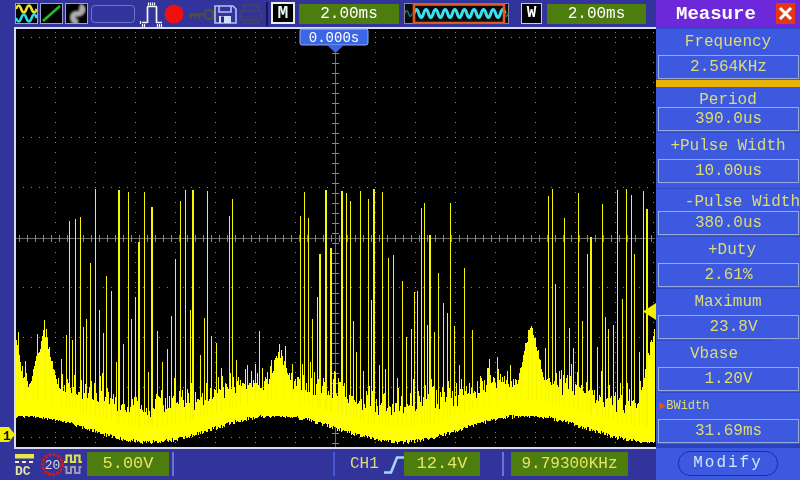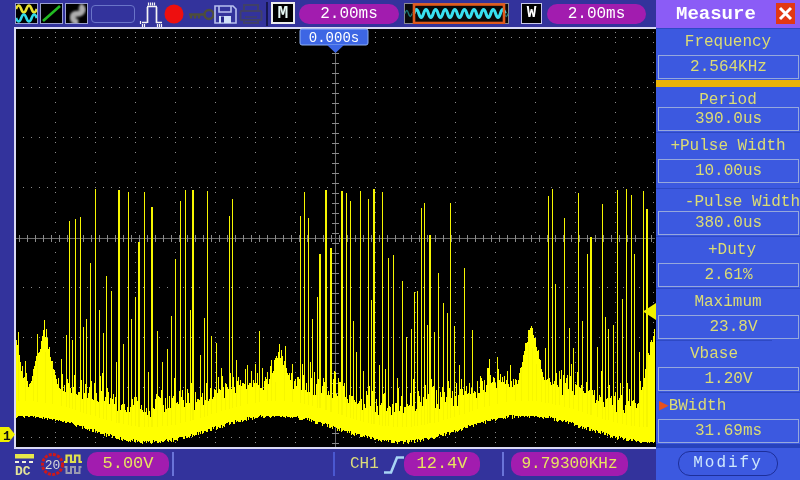--- a/index.html
+++ b/index.html
@@ -1,16 +1,16 @@
 <!DOCTYPE html>
 <html><head><meta charset="utf-8"><style>
 * { margin:0; padding:0; box-sizing:border-box; -webkit-font-smoothing:antialiased; }
 body { width:800px; height:480px; background:#33339c; font-family:"Liberation Mono",monospace; overflow:hidden; position:relative; }
 .abs { position:absolute; }
-.pill { position:absolute; background:#a21caf; border-radius:10px; color:#fff; font-size:16px; text-align:center; }
+.pill { position:absolute; background:#4d7c0f; border-radius:0; color:#fff; font-size:16px; text-align:center; }
 .ibox { position:absolute; width:23px; height:21px; top:3px; background:#000; border:1px solid #9aa0d0; }
 </style></head>
 <body>
 <div class="abs" style="left:14px;top:27px;width:642px;height:422px;background:#000;border:2px solid #dadaf4;border-right:none;"></div>
 
 <svg class="abs" width="800" height="480" viewBox="0 0 800 480" style="left:0;top:0">
  <path d="M23 37.5h1M31 37.5h1M39 37.5h1M47 37.5h1M55 37.5h1M63 37.5h1M71 37.5h1M79 37.5h1M87 37.5h1M95 37.5h1M103 37.5h1M111 37.5h1M119 37.5h1M127 37.5h1M135 37.5h1M143 37.5h1M151 37.5h1M159 37.5h1M167 37.5h1M175 37.5h1M183 37.5h1M191 37.5h1M199 37.5h1M207 37.5h1M215 37.5h1M223 37.5h1M231 37.5h1M239 37.5h1M247 37.5h1M255 37.5h1M263 37.5h1M271 37.5h1M279 37.5h1M287 37.5h1M295 37.5h1M303 37.5h1M311 37.5h1M319 37.5h1M327 37.5h1M335 37.5h1M343 37.5h1M351 37.5h1M359 37.5h1M367 37.5h1M375 37.5h1M383 37.5h1M391 37.5h1M399 37.5h1M407 37.5h1M415 37.5h1M423 37.5h1M431 37.5h1M439 37.5h1M447 37.5h1M455 37.5h1M463 37.5h1M471 37.5h1M479 37.5h1M487 37.5h1M495 37.5h1M503 37.5h1M511 37.5h1M519 37.5h1M527 37.5h1M535 37.5h1M543 37.5h1M551 37.5h1M559 37.5h1M567 37.5h1M575 37.5h1M583 37.5h1M591 37.5h1M599 37.5h1M607 37.5h1M615 37.5h1M623 37.5h1M631 37.5h1M639 37.5h1M647 37.5h1M23 87.5h1M31 87.5h1M39 87.5h1M47 87.5h1M55 87.5h1M63 87.5h1M71 87.5h1M79 87.5h1M87 87.5h1M95 87.5h1M103 87.5h1M111 87.5h1M119 87.5h1M127 87.5h1M135 87.5h1M143 87.5h1M151 87.5h1M159 87.5h1M167 87.5h1M175 87.5h1M183 87.5h1M191 87.5h1M199 87.5h1M207 87.5h1M215 87.5h1M223 87.5h1M231 87.5h1M239 87.5h1M247 87.5h1M255 87.5h1M263 87.5h1M271 87.5h1M279 87.5h1M287 87.5h1M295 87.5h1M303 87.5h1M311 87.5h1M319 87.5h1M327 87.5h1M335 87.5h1M343 87.5h1M351 87.5h1M359 87.5h1M367 87.5h1M375 87.5h1M383 87.5h1M391 87.5h1M399 87.5h1M407 87.5h1M415 87.5h1M423 87.5h1M431 87.5h1M439 87.5h1M447 87.5h1M455 87.5h1M463 87.5h1M471 87.5h1M479 87.5h1M487 87.5h1M495 87.5h1M503 87.5h1M511 87.5h1M519 87.5h1M527 87.5h1M535 87.5h1M543 87.5h1M551 87.5h1M559 87.5h1M567 87.5h1M575 87.5h1M583 87.5h1M591 87.5h1M599 87.5h1M607 87.5h1M615 87.5h1M623 87.5h1M631 87.5h1M639 87.5h1M647 87.5h1M23 137.5h1M31 137.5h1M39 137.5h1M47 137.5h1M55 137.5h1M63 137.5h1M71 137.5h1M79 137.5h1M87 137.5h1M95 137.5h1M103 137.5h1M111 137.5h1M119 137.5h1M127 137.5h1M135 137.5h1M143 137.5h1M151 137.5h1M159 137.5h1M167 137.5h1M175 137.5h1M183 137.5h1M191 137.5h1M199 137.5h1M207 137.5h1M215 137.5h1M223 137.5h1M231 137.5h1M239 137.5h1M247 137.5h1M255 137.5h1M263 137.5h1M271 137.5h1M279 137.5h1M287 137.5h1M295 137.5h1M303 137.5h1M311 137.5h1M319 137.5h1M327 137.5h1M335 137.5h1M343 137.5h1M351 137.5h1M359 137.5h1M367 137.5h1M375 137.5h1M383 137.5h1M391 137.5h1M399 137.5h1M407 137.5h1M415 137.5h1M423 137.5h1M431 137.5h1M439 137.5h1M447 137.5h1M455 137.5h1M463 137.5h1M471 137.5h1M479 137.5h1M487 137.5h1M495 137.5h1M503 137.5h1M511 137.5h1M519 137.5h1M527 137.5h1M535 137.5h1M543 137.5h1M551 137.5h1M559 137.5h1M567 137.5h1M575 137.5h1M583 137.5h1M591 137.5h1M599 137.5h1M607 137.5h1M615 137.5h1M623 137.5h1M631 137.5h1M639 137.5h1M647 137.5h1M23 187.5h1M31 187.5h1M39 187.5h1M47 187.5h1M55 187.5h1M63 187.5h1M71 187.5h1M79 187.5h1M87 187.5h1M95 187.5h1M103 187.5h1M111 187.5h1M119 187.5h1M127 187.5h1M135 187.5h1M143 187.5h1M151 187.5h1M159 187.5h1M167 187.5h1M175 187.5h1M183 187.5h1M191 187.5h1M199 187.5h1M207 187.5h1M215 187.5h1M223 187.5h1M231 187.5h1M239 187.5h1M247 187.5h1M255 187.5h1M263 187.5h1M271 187.5h1M279 187.5h1M287 187.5h1M295 187.5h1M303 187.5h1M311 187.5h1M319 187.5h1M327 187.5h1M335 187.5h1M343 187.5h1M351 187.5h1M359 187.5h1M367 187.5h1M375 187.5h1M383 187.5h1M391 187.5h1M399 187.5h1M407 187.5h1M415 187.5h1M423 187.5h1M431 187.5h1M439 187.5h1M447 187.5h1M455 187.5h1M463 187.5h1M471 187.5h1M479 187.5h1M487 187.5h1M495 187.5h1M503 187.5h1M511 187.5h1M519 187.5h1M527 187.5h1M535 187.5h1M543 187.5h1M551 187.5h1M559 187.5h1M567 187.5h1M575 187.5h1M583 187.5h1M591 187.5h1M599 187.5h1M607 187.5h1M615 187.5h1M623 187.5h1M631 187.5h1M639 187.5h1M647 187.5h1M23 287.5h1M31 287.5h1M39 287.5h1M47 287.5h1M55 287.5h1M63 287.5h1M71 287.5h1M79 287.5h1M87 287.5h1M95 287.5h1M103 287.5h1M111 287.5h1M119 287.5h1M127 287.5h1M135 287.5h1M143 287.5h1M151 287.5h1M159 287.5h1M167 287.5h1M175 287.5h1M183 287.5h1M191 287.5h1M199 287.5h1M207 287.5h1M215 287.5h1M223 287.5h1M231 287.5h1M239 287.5h1M247 287.5h1M255 287.5h1M263 287.5h1M271 287.5h1M279 287.5h1M287 287.5h1M295 287.5h1M303 287.5h1M311 287.5h1M319 287.5h1M327 287.5h1M335 287.5h1M343 287.5h1M351 287.5h1M359 287.5h1M367 287.5h1M375 287.5h1M383 287.5h1M391 287.5h1M399 287.5h1M407 287.5h1M415 287.5h1M423 287.5h1M431 287.5h1M439 287.5h1M447 287.5h1M455 287.5h1M463 287.5h1M471 287.5h1M479 287.5h1M487 287.5h1M495 287.5h1M503 287.5h1M511 287.5h1M519 287.5h1M527 287.5h1M535 287.5h1M543 287.5h1M551 287.5h1M559 287.5h1M567 287.5h1M575 287.5h1M583 287.5h1M591 287.5h1M599 287.5h1M607 287.5h1M615 287.5h1M623 287.5h1M631 287.5h1M639 287.5h1M647 287.5h1M23 337.5h1M31 337.5h1M39 337.5h1M47 337.5h1M55 337.5h1M63 337.5h1M71 337.5h1M79 337.5h1M87 337.5h1M95 337.5h1M103 337.5h1M111 337.5h1M119 337.5h1M127 337.5h1M135 337.5h1M143 337.5h1M151 337.5h1M159 337.5h1M167 337.5h1M175 337.5h1M183 337.5h1M191 337.5h1M199 337.5h1M207 337.5h1M215 337.5h1M223 337.5h1M231 337.5h1M239 337.5h1M247 337.5h1M255 337.5h1M263 337.5h1M271 337.5h1M279 337.5h1M287 337.5h1M295 337.5h1M303 337.5h1M311 337.5h1M319 337.5h1M327 337.5h1M335 337.5h1M343 337.5h1M351 337.5h1M359 337.5h1M367 337.5h1M375 337.5h1M383 337.5h1M391 337.5h1M399 337.5h1M407 337.5h1M415 337.5h1M423 337.5h1M431 337.5h1M439 337.5h1M447 337.5h1M455 337.5h1M463 337.5h1M471 337.5h1M479 337.5h1M487 337.5h1M495 337.5h1M503 337.5h1M511 337.5h1M519 337.5h1M527 337.5h1M535 337.5h1M543 337.5h1M551 337.5h1M559 337.5h1M567 337.5h1M575 337.5h1M583 337.5h1M591 337.5h1M599 337.5h1M607 337.5h1M615 337.5h1M623 337.5h1M631 337.5h1M639 337.5h1M647 337.5h1M23 387.5h1M31 387.5h1M39 387.5h1M47 387.5h1M55 387.5h1M63 387.5h1M71 387.5h1M79 387.5h1M87 387.5h1M95 387.5h1M103 387.5h1M111 387.5h1M119 387.5h1M127 387.5h1M135 387.5h1M143 387.5h1M151 387.5h1M159 387.5h1M167 387.5h1M175 387.5h1M183 387.5h1M191 387.5h1M199 387.5h1M207 387.5h1M215 387.5h1M223 387.5h1M231 387.5h1M239 387.5h1M247 387.5h1M255 387.5h1M263 387.5h1M271 387.5h1M279 387.5h1M287 387.5h1M295 387.5h1M303 387.5h1M311 387.5h1M319 387.5h1M327 387.5h1M335 387.5h1M343 387.5h1M351 387.5h1M359 387.5h1M367 387.5h1M375 387.5h1M383 387.5h1M391 387.5h1M399 387.5h1M407 387.5h1M415 387.5h1M423 387.5h1M431 387.5h1M439 387.5h1M447 387.5h1M455 387.5h1M463 387.5h1M471 387.5h1M479 387.5h1M487 387.5h1M495 387.5h1M503 387.5h1M511 387.5h1M519 387.5h1M527 387.5h1M535 387.5h1M543 387.5h1M551 387.5h1M559 387.5h1M567 387.5h1M575 387.5h1M583 387.5h1M591 387.5h1M599 387.5h1M607 387.5h1M615 387.5h1M623 387.5h1M631 387.5h1M639 387.5h1M647 387.5h1M23 437.5h1M31 437.5h1M39 437.5h1M47 437.5h1M55 437.5h1M63 437.5h1M71 437.5h1M79 437.5h1M87 437.5h1M95 437.5h1M103 437.5h1M111 437.5h1M119 437.5h1M127 437.5h1M135 437.5h1M143 437.5h1M151 437.5h1M159 437.5h1M167 437.5h1M175 437.5h1M183 437.5h1M191 437.5h1M199 437.5h1M207 437.5h1M215 437.5h1M223 437.5h1M231 437.5h1M239 437.5h1M247 437.5h1M255 437.5h1M263 437.5h1M271 437.5h1M279 437.5h1M287 437.5h1M295 437.5h1M303 437.5h1M311 437.5h1M319 437.5h1M327 437.5h1M335 437.5h1M343 437.5h1M351 437.5h1M359 437.5h1M367 437.5h1M375 437.5h1M383 437.5h1M391 437.5h1M399 437.5h1M407 437.5h1M415 437.5h1M423 437.5h1M431 437.5h1M439 437.5h1M447 437.5h1M455 437.5h1M463 437.5h1M471 437.5h1M479 437.5h1M487 437.5h1M495 437.5h1M503 437.5h1M511 437.5h1M519 437.5h1M527 437.5h1M535 437.5h1M543 437.5h1M551 437.5h1M559 437.5h1M567 437.5h1M575 437.5h1M583 437.5h1M591 437.5h1M599 437.5h1M607 437.5h1M615 437.5h1M623 437.5h1M631 437.5h1M639 437.5h1M647 437.5h1M55.5 32v1M55.5 42v1M55.5 52v1M55.5 62v1M55.5 72v1M55.5 82v1M55.5 92v1M55.5 102v1M55.5 112v1M55.5 122v1M55.5 132v1M55.5 142v1M55.5 152v1M55.5 162v1M55.5 172v1M55.5 182v1M55.5 192v1M55.5 202v1M55.5 212v1M55.5 222v1M55.5 232v1M55.5 242v1M55.5 252v1M55.5 262v1M55.5 272v1M55.5 282v1M55.5 292v1M55.5 302v1M55.5 312v1M55.5 322v1M55.5 332v1M55.5 342v1M55.5 352v1M55.5 362v1M55.5 372v1M55.5 382v1M55.5 392v1M55.5 402v1M55.5 412v1M55.5 422v1M55.5 432v1M55.5 442v1M95.5 32v1M95.5 42v1M95.5 52v1M95.5 62v1M95.5 72v1M95.5 82v1M95.5 92v1M95.5 102v1M95.5 112v1M95.5 122v1M95.5 132v1M95.5 142v1M95.5 152v1M95.5 162v1M95.5 172v1M95.5 182v1M95.5 192v1M95.5 202v1M95.5 212v1M95.5 222v1M95.5 232v1M95.5 242v1M95.5 252v1M95.5 262v1M95.5 272v1M95.5 282v1M95.5 292v1M95.5 302v1M95.5 312v1M95.5 322v1M95.5 332v1M95.5 342v1M95.5 352v1M95.5 362v1M95.5 372v1M95.5 382v1M95.5 392v1M95.5 402v1M95.5 412v1M95.5 422v1M95.5 432v1M95.5 442v1M135.5 32v1M135.5 42v1M135.5 52v1M135.5 62v1M135.5 72v1M135.5 82v1M135.5 92v1M135.5 102v1M135.5 112v1M135.5 122v1M135.5 132v1M135.5 142v1M135.5 152v1M135.5 162v1M135.5 172v1M135.5 182v1M135.5 192v1M135.5 202v1M135.5 212v1M135.5 222v1M135.5 232v1M135.5 242v1M135.5 252v1M135.5 262v1M135.5 272v1M135.5 282v1M135.5 292v1M135.5 302v1M135.5 312v1M135.5 322v1M135.5 332v1M135.5 342v1M135.5 352v1M135.5 362v1M135.5 372v1M135.5 382v1M135.5 392v1M135.5 402v1M135.5 412v1M135.5 422v1M135.5 432v1M135.5 442v1M175.5 32v1M175.5 42v1M175.5 52v1M175.5 62v1M175.5 72v1M175.5 82v1M175.5 92v1M175.5 102v1M175.5 112v1M175.5 122v1M175.5 132v1M175.5 142v1M175.5 152v1M175.5 162v1M175.5 172v1M175.5 182v1M175.5 192v1M175.5 202v1M175.5 212v1M175.5 222v1M175.5 232v1M175.5 242v1M175.5 252v1M175.5 262v1M175.5 272v1M175.5 282v1M175.5 292v1M175.5 302v1M175.5 312v1M175.5 322v1M175.5 332v1M175.5 342v1M175.5 352v1M175.5 362v1M175.5 372v1M175.5 382v1M175.5 392v1M175.5 402v1M175.5 412v1M175.5 422v1M175.5 432v1M175.5 442v1M215.5 32v1M215.5 42v1M215.5 52v1M215.5 62v1M215.5 72v1M215.5 82v1M215.5 92v1M215.5 102v1M215.5 112v1M215.5 122v1M215.5 132v1M215.5 142v1M215.5 152v1M215.5 162v1M215.5 172v1M215.5 182v1M215.5 192v1M215.5 202v1M215.5 212v1M215.5 222v1M215.5 232v1M215.5 242v1M215.5 252v1M215.5 262v1M215.5 272v1M215.5 282v1M215.5 292v1M215.5 302v1M215.5 312v1M215.5 322v1M215.5 332v1M215.5 342v1M215.5 352v1M215.5 362v1M215.5 372v1M215.5 382v1M215.5 392v1M215.5 402v1M215.5 412v1M215.5 422v1M215.5 432v1M215.5 442v1M255.5 32v1M255.5 42v1M255.5 52v1M255.5 62v1M255.5 72v1M255.5 82v1M255.5 92v1M255.5 102v1M255.5 112v1M255.5 122v1M255.5 132v1M255.5 142v1M255.5 152v1M255.5 162v1M255.5 172v1M255.5 182v1M255.5 192v1M255.5 202v1M255.5 212v1M255.5 222v1M255.5 232v1M255.5 242v1M255.5 252v1M255.5 262v1M255.5 272v1M255.5 282v1M255.5 292v1M255.5 302v1M255.5 312v1M255.5 322v1M255.5 332v1M255.5 342v1M255.5 352v1M255.5 362v1M255.5 372v1M255.5 382v1M255.5 392v1M255.5 402v1M255.5 412v1M255.5 422v1M255.5 432v1M255.5 442v1M295.5 32v1M295.5 42v1M295.5 52v1M295.5 62v1M295.5 72v1M295.5 82v1M295.5 92v1M295.5 102v1M295.5 112v1M295.5 122v1M295.5 132v1M295.5 142v1M295.5 152v1M295.5 162v1M295.5 172v1M295.5 182v1M295.5 192v1M295.5 202v1M295.5 212v1M295.5 222v1M295.5 232v1M295.5 242v1M295.5 252v1M295.5 262v1M295.5 272v1M295.5 282v1M295.5 292v1M295.5 302v1M295.5 312v1M295.5 322v1M295.5 332v1M295.5 342v1M295.5 352v1M295.5 362v1M295.5 372v1M295.5 382v1M295.5 392v1M295.5 402v1M295.5 412v1M295.5 422v1M295.5 432v1M295.5 442v1M375.5 32v1M375.5 42v1M375.5 52v1M375.5 62v1M375.5 72v1M375.5 82v1M375.5 92v1M375.5 102v1M375.5 112v1M375.5 122v1M375.5 132v1M375.5 142v1M375.5 152v1M375.5 162v1M375.5 172v1M375.5 182v1M375.5 192v1M375.5 202v1M375.5 212v1M375.5 222v1M375.5 232v1M375.5 242v1M375.5 252v1M375.5 262v1M375.5 272v1M375.5 282v1M375.5 292v1M375.5 302v1M375.5 312v1M375.5 322v1M375.5 332v1M375.5 342v1M375.5 352v1M375.5 362v1M375.5 372v1M375.5 382v1M375.5 392v1M375.5 402v1M375.5 412v1M375.5 422v1M375.5 432v1M375.5 442v1M415.5 32v1M415.5 42v1M415.5 52v1M415.5 62v1M415.5 72v1M415.5 82v1M415.5 92v1M415.5 102v1M415.5 112v1M415.5 122v1M415.5 132v1M415.5 142v1M415.5 152v1M415.5 162v1M415.5 172v1M415.5 182v1M415.5 192v1M415.5 202v1M415.5 212v1M415.5 222v1M415.5 232v1M415.5 242v1M415.5 252v1M415.5 262v1M415.5 272v1M415.5 282v1M415.5 292v1M415.5 302v1M415.5 312v1M415.5 322v1M415.5 332v1M415.5 342v1M415.5 352v1M415.5 362v1M415.5 372v1M415.5 382v1M415.5 392v1M415.5 402v1M415.5 412v1M415.5 422v1M415.5 432v1M415.5 442v1M455.5 32v1M455.5 42v1M455.5 52v1M455.5 62v1M455.5 72v1M455.5 82v1M455.5 92v1M455.5 102v1M455.5 112v1M455.5 122v1M455.5 132v1M455.5 142v1M455.5 152v1M455.5 162v1M455.5 172v1M455.5 182v1M455.5 192v1M455.5 202v1M455.5 212v1M455.5 222v1M455.5 232v1M455.5 242v1M455.5 252v1M455.5 262v1M455.5 272v1M455.5 282v1M455.5 292v1M455.5 302v1M455.5 312v1M455.5 322v1M455.5 332v1M455.5 342v1M455.5 352v1M455.5 362v1M455.5 372v1M455.5 382v1M455.5 392v1M455.5 402v1M455.5 412v1M455.5 422v1M455.5 432v1M455.5 442v1M495.5 32v1M495.5 42v1M495.5 52v1M495.5 62v1M495.5 72v1M495.5 82v1M495.5 92v1M495.5 102v1M495.5 112v1M495.5 122v1M495.5 132v1M495.5 142v1M495.5 152v1M495.5 162v1M495.5 172v1M495.5 182v1M495.5 192v1M495.5 202v1M495.5 212v1M495.5 222v1M495.5 232v1M495.5 242v1M495.5 252v1M495.5 262v1M495.5 272v1M495.5 282v1M495.5 292v1M495.5 302v1M495.5 312v1M495.5 322v1M495.5 332v1M495.5 342v1M495.5 352v1M495.5 362v1M495.5 372v1M495.5 382v1M495.5 392v1M495.5 402v1M495.5 412v1M495.5 422v1M495.5 432v1M495.5 442v1M535.5 32v1M535.5 42v1M535.5 52v1M535.5 62v1M535.5 72v1M535.5 82v1M535.5 92v1M535.5 102v1M535.5 112v1M535.5 122v1M535.5 132v1M535.5 142v1M535.5 152v1M535.5 162v1M535.5 172v1M535.5 182v1M535.5 192v1M535.5 202v1M535.5 212v1M535.5 222v1M535.5 232v1M535.5 242v1M535.5 252v1M535.5 262v1M535.5 272v1M535.5 282v1M535.5 292v1M535.5 302v1M535.5 312v1M535.5 322v1M535.5 332v1M535.5 342v1M535.5 352v1M535.5 362v1M535.5 372v1M535.5 382v1M535.5 392v1M535.5 402v1M535.5 412v1M535.5 422v1M535.5 432v1M535.5 442v1M575.5 32v1M575.5 42v1M575.5 52v1M575.5 62v1M575.5 72v1M575.5 82v1M575.5 92v1M575.5 102v1M575.5 112v1M575.5 122v1M575.5 132v1M575.5 142v1M575.5 152v1M575.5 162v1M575.5 172v1M575.5 182v1M575.5 192v1M575.5 202v1M575.5 212v1M575.5 222v1M575.5 232v1M575.5 242v1M575.5 252v1M575.5 262v1M575.5 272v1M575.5 282v1M575.5 292v1M575.5 302v1M575.5 312v1M575.5 322v1M575.5 332v1M575.5 342v1M575.5 352v1M575.5 362v1M575.5 372v1M575.5 382v1M575.5 392v1M575.5 402v1M575.5 412v1M575.5 422v1M575.5 432v1M575.5 442v1M615.5 32v1M615.5 42v1M615.5 52v1M615.5 62v1M615.5 72v1M615.5 82v1M615.5 92v1M615.5 102v1M615.5 112v1M615.5 122v1M615.5 132v1M615.5 142v1M615.5 152v1M615.5 162v1M615.5 172v1M615.5 182v1M615.5 192v1M615.5 202v1M615.5 212v1M615.5 222v1M615.5 232v1M615.5 242v1M615.5 252v1M615.5 262v1M615.5 272v1M615.5 282v1M615.5 292v1M615.5 302v1M615.5 312v1M615.5 322v1M615.5 332v1M615.5 342v1M615.5 352v1M615.5 362v1M615.5 372v1M615.5 382v1M615.5 392v1M615.5 402v1M615.5 412v1M615.5 422v1M615.5 432v1M615.5 442v1M653.5 32v1M653.5 42v1M653.5 52v1M653.5 62v1M653.5 72v1M653.5 82v1M653.5 92v1M653.5 102v1M653.5 112v1M653.5 122v1M653.5 132v1M653.5 142v1M653.5 152v1M653.5 162v1M653.5 172v1M653.5 182v1M653.5 192v1M653.5 202v1M653.5 212v1M653.5 222v1M653.5 232v1M653.5 242v1M653.5 252v1M653.5 262v1M653.5 272v1M653.5 282v1M653.5 292v1M653.5 302v1M653.5 312v1M653.5 322v1M653.5 332v1M653.5 342v1M653.5 352v1M653.5 362v1M653.5 372v1M653.5 382v1M653.5 392v1M653.5 402v1M653.5 412v1M653.5 422v1M653.5 432v1M653.5 442v1" stroke="#8a8a8a" stroke-width="1"></path>
  <line x1="335.5" y1="30" x2="335.5" y2="447" stroke="#6b6b6b" stroke-width="1"></line>
  <line x1="16" y1="238.5" x2="655" y2="238.5" stroke="#6b6b6b" stroke-width="1"></line>
  <path d="M332 33.5h7M332 43.5h7M332 53.5h7M332 63.5h7M332 73.5h7M332 83.5h7M332 93.5h7M332 103.5h7M332 113.5h7M332 123.5h7M332 133.5h7M332 143.5h7M332 153.5h7M332 163.5h7M332 173.5h7M332 183.5h7M332 193.5h7M332 203.5h7M332 213.5h7M332 223.5h7M332 233.5h7M332 243.5h7M332 253.5h7M332 263.5h7M332 273.5h7M332 283.5h7M332 293.5h7M332 303.5h7M332 313.5h7M332 323.5h7M332 333.5h7M332 343.5h7M332 353.5h7M332 363.5h7M332 373.5h7M332 383.5h7M332 393.5h7M332 403.5h7M332 413.5h7M332 423.5h7M332 433.5h7M332 443.5h7M19.5 235v7M27.5 235v7M35.5 235v7M43.5 235v7M51.5 235v7M59.5 235v7M67.5 235v7M75.5 235v7M83.5 235v7M91.5 235v7M99.5 235v7M107.5 235v7M115.5 235v7M123.5 235v7M131.5 235v7M139.5 235v7M147.5 235v7M155.5 235v7M163.5 235v7M171.5 235v7M179.5 235v7M187.5 235v7M195.5 235v7M203.5 235v7M211.5 235v7M219.5 235v7M227.5 235v7M235.5 235v7M243.5 235v7M251.5 235v7M259.5 235v7M267.5 235v7M275.5 235v7M283.5 235v7M291.5 235v7M299.5 235v7M307.5 235v7M315.5 235v7M323.5 235v7M331.5 235v7M339.5 235v7M347.5 235v7M355.5 235v7M363.5 235v7M371.5 235v7M379.5 235v7M387.5 235v7M395.5 235v7M403.5 235v7M411.5 235v7M419.5 235v7M427.5 235v7M435.5 235v7M443.5 235v7M451.5 235v7M459.5 235v7M467.5 235v7M475.5 235v7M483.5 235v7M491.5 235v7M499.5 235v7M507.5 235v7M515.5 235v7M523.5 235v7M531.5 235v7M539.5 235v7M547.5 235v7M555.5 235v7M563.5 235v7M571.5 235v7M579.5 235v7M587.5 235v7M595.5 235v7M603.5 235v7M611.5 235v7M619.5 235v7M627.5 235v7M635.5 235v7M643.5 235v7M651.5 235v7" stroke="#8a8a8a" stroke-width="1"></path>
@@ -78,40 +78,40 @@
 <svg class="abs" style="left:404px;top:3px" width="105" height="21">
  <path d="M1 10.5 q1.8 -6 3.5 0 q1.8 6 3.5 0" stroke="#1d7878" stroke-width="1.4" fill="none"></path>
  <path d="M97 10.5 q1.8 -6 3.5 0 q1.8 6 3.5 0" stroke="#1d7878" stroke-width="1.4" fill="none"></path>
  <path d="M10 10.5 q2.4 -8 4.8 0 q2.4 8 4.8 0 q2.4 -8 4.8 0 q2.4 8 4.8 0 q2.4 -8 4.8 0 q2.4 8 4.8 0 q2.4 -8 4.8 0 q2.4 8 4.8 0 q2.4 -8 4.8 0 q2.4 8 4.8 0 q2.4 -8 4.8 0 q2.4 8 4.8 0 q2.4 -8 4.8 0 q2.4 8 4.8 0 q2.4 -8 4.8 0 q2.4 8 4.8 0 q2.4 -8 4.8 0 q2.4 8 4.8 0 q2.4 -8 4.8 0" stroke="#38e0f0" stroke-width="3" fill="none"></path>
  <rect x="10" y="1.5" width="90" height="18.5" fill="none" stroke="#e0591c" stroke-width="2.6"></rect>
 </svg>
 <div class="abs" style="left:521px;top:3px;width:21px;height:21px;background:#000;border:1px solid #c8c8ea;color:#fff;font-size:16px;font-weight:bold;text-align:center;line-height:19px;">W</div>
 <div class="pill" style="left:547px;top:4px;width:99px;height:20px;line-height:20px;">2.00ms</div>
 
 <div class="abs" style="left:656px;top:0;width:144px;height:480px;background:#3c59e0;"></div>
-<div class="abs" style="left:656px;top:0;width:144px;height:28px;background:#8b5cf6;color:#fff;font-size:19px;font-weight:bold;line-height:28px;"><span style="margin-left:20px;">Measure</span></div>
+<div class="abs" style="left:656px;top:0;width:144px;height:28px;background:#6d28d9;color:#fff;font-size:19px;font-weight:bold;line-height:28px;"><span style="margin-left:20px;">Measure</span></div>
 <svg class="abs" style="left:776px;top:3px" width="20" height="21">
  <rect x="0" y="0" width="19" height="21" fill="#e23814"></rect>
  <path d="M4 5 L15 16 M15 5 L4 16" stroke="#fff" stroke-width="3"></path>
 </svg>
 <div class="abs" style="left:656px;top:28px;width:144px;height:26px;color:#dcdc74;font-size:16px;text-align:center;line-height:26px;border-top:1px solid #2e49c4;">Frequency</div>
 <div class="abs" style="left:658px;top:55px;width:141px;height:24px;border:1px solid #96a8dc;color:#dcdc74;font-size:16px;text-align:center;line-height:22px;">2.564KHz</div>
 <div class="abs" style="left:656px;top:80px;width:144px;height:26px;color:#dcdc74;font-size:16px;text-align:center;line-height:26px;border-top:7px solid #eab308;">Period</div>
 <div class="abs" style="left:658px;top:107px;width:141px;height:24px;border:1px solid #96a8dc;color:#dcdc74;font-size:16px;text-align:center;line-height:22px;">390.0us</div>
 <div class="abs" style="left:656px;top:132px;width:144px;height:26px;color:#dcdc74;font-size:16px;text-align:center;line-height:26px;border-top:1px solid #2e49c4;">+Pulse Width</div>
 <div class="abs" style="left:658px;top:159px;width:141px;height:24px;border:1px solid #96a8dc;color:#dcdc74;font-size:16px;text-align:center;line-height:22px;">10.00us</div>
 <div class="abs" style="left:656px;top:188px;width:144px;height:26px;color:#dcdc74;font-size:16px;text-align:right;line-height:26px;border-top:1px solid #2e49c4;">-Pulse Width</div>
 <div class="abs" style="left:658px;top:211px;width:141px;height:24px;border:1px solid #96a8dc;color:#dcdc74;font-size:16px;text-align:center;line-height:22px;">380.0us</div>
 <div class="abs" style="left:656px;top:236px;width:144px;height:26px;color:#dcdc74;font-size:16px;text-align:center;line-height:26px;border-top:1px solid #2e49c4;padding-left:8px;">+Duty</div>
 <div class="abs" style="left:658px;top:263px;width:141px;height:24px;border:1px solid #96a8dc;color:#dcdc74;font-size:16px;text-align:center;line-height:22px;">2.61%</div>
 <div class="abs" style="left:656px;top:288px;width:144px;height:26px;color:#dcdc74;font-size:16px;text-align:center;line-height:26px;border-top:1px solid #2e49c4;">Maximum</div>
 <div class="abs" style="left:658px;top:315px;width:141px;height:24px;border:1px solid #96a8dc;color:#dcdc74;font-size:16px;text-align:center;line-height:22px;padding-left:10px;">23.8V</div>
 <div class="abs" style="left:656px;top:340px;width:116px;height:26px;color:#dcdc74;font-size:16px;text-align:center;line-height:26px;border-top:1px solid #2e49c4;">Vbase</div>
 <div class="abs" style="left:658px;top:367px;width:141px;height:24px;border:1px solid #96a8dc;color:#dcdc74;font-size:16px;text-align:center;line-height:22px;">1.20V</div>
-<div class="abs" style="left:659px;top:392px;width:141px;height:26px;color:#dcdc74;font-size:16px;line-height:26px;border-top:1px solid #2e49c4;"><span style="color:#e8501c;">▶</span>BWidth</div>
+<div class="abs" style="left:659px;top:392px;width:141px;height:26px;color:#dcdc74;font-size:12px;line-height:26px;border-top:1px solid #2e49c4;"><span style="color:#e8501c;">▶</span>BWidth</div>
 <div class="abs" style="left:658px;top:419px;width:141px;height:24px;border:1px solid #96a8dc;color:#dcdc74;font-size:16px;text-align:center;line-height:22px;">31.69ms</div>
 <div class="abs" style="left:656px;top:444px;width:144px;height:4px;background:#2742bc;"></div>
 <div class="abs" style="left:678px;top:451px;width:100px;height:25px;border:1.5px solid #1d2f9a;border-radius:12px;color:#cfe8fc;font-size:16px;text-align:center;line-height:23px;letter-spacing:2px;">Modify</div>
 
 <svg class="abs" style="left:14px;top:453px" width="22" height="24">
  <rect x="1" y="1" width="19" height="4.5" fill="#e8e84a"></rect>
  <path d="M1 9 h4 M8 9 h4 M15 9 h4" stroke="#f0f0e0" stroke-width="2"></path>
  <text x="1" y="22" font-size="13px" font-weight="bold" fill="#e4e49a" font-family="Liberation Mono,monospace">DC</text>
 </svg>
 <svg class="abs" style="left:41px;top:453px" width="23" height="23">

